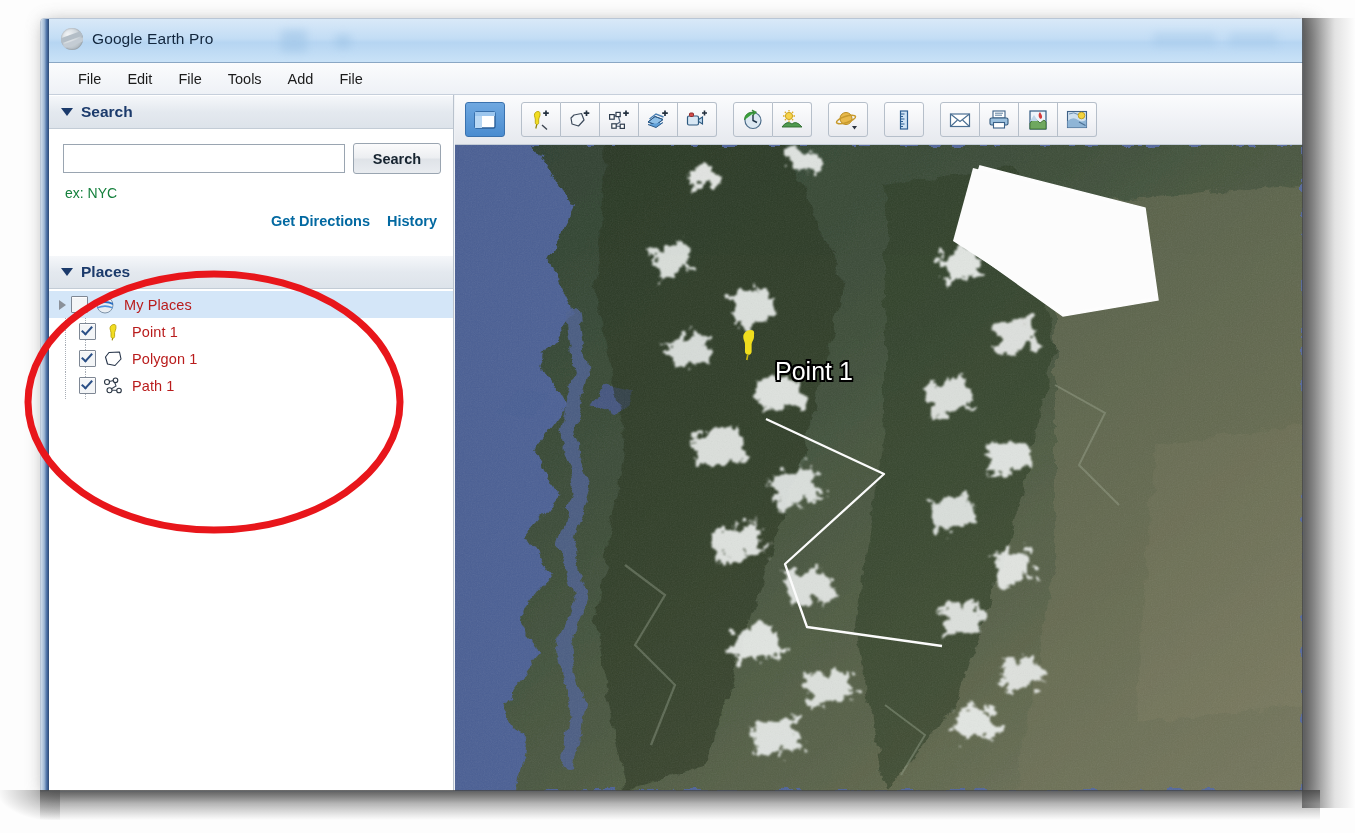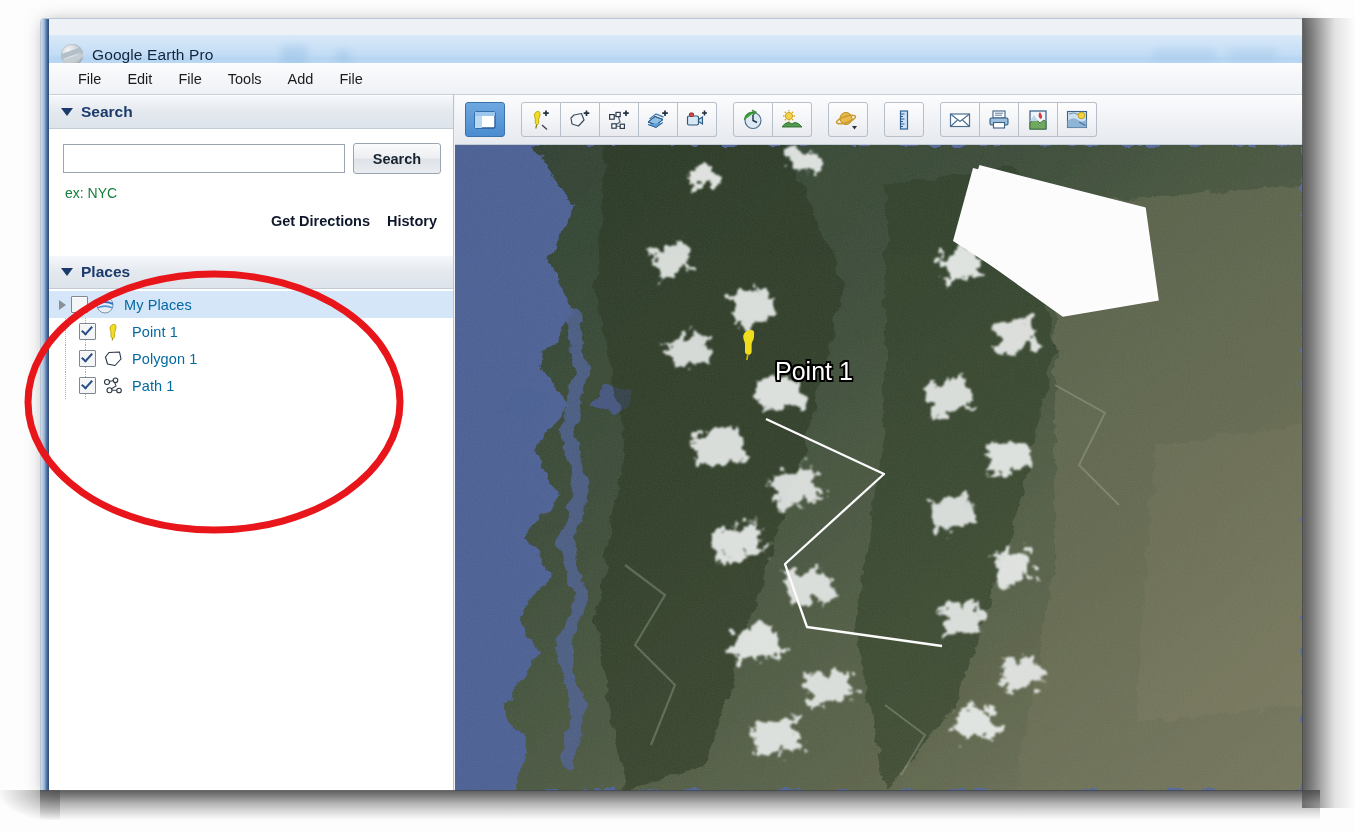--- a/index.html
+++ b/index.html
@@ -40,21 +40,21 @@
   
   #frame-left {
     position: absolute; left: 0; top: 0;
     width: 8px; height: 100%;
     background: linear-gradient(to right, #cfdceb 0%, #9fb8d4 40%, #4a6fa5 72%, #2d4a74 100%);
   }
 
   
   #titlebar {
     position: absolute;
-    left: 8px; top: 16px;
+    left: 8px; top: 0;
     width: calc(100% - 8px); height: 44px;
     background: linear-gradient(to bottom, #d9e9f8 0%, #c3ddf5 45%, #b6d5f2 55%, #c9e2f7 100%);
     border-bottom: 1px solid #8aa7c4;
     box-sizing: border-box;
   }
   #title-inner {
     position: absolute; left: 12px; top: 9px;
     display: flex; align-items: center; gap: 9px;
   }
   .earth-logo {
@@ -152,27 +152,27 @@
     cursor: pointer; font-family: "Liberation Sans", sans-serif;
   }
   #search-hint {
     font-size: 14px; color: #15803d; margin-top: 11px; padding-left: 2px;
   }
   #search-links {
     margin-top: 12px; text-align: right; padding-right: 4px;
     display: flex; justify-content: flex-end; gap: 17px;
   }
   .side-link {
-    font-size: 14.5px; color: #0f172a; font-weight: bold;
+    font-size: 14.5px; color: #0369a1; font-weight: bold;
     text-decoration: none; cursor: pointer; white-space: nowrap;
   }
 
   
   #places-header { margin-top: 20px; }
-  #tree { padding-top: 2px; font-size: 14.5px; color: #0369a1; }
+  #tree { padding-top: 2px; font-size: 14.5px; color: #b91c1c; }
   .tree-row {
     display: flex; align-items: center; height: 27px;
     padding-left: 6px; cursor: default; position: relative;
   }
   .tree-row.selected { background: #d4e6f8; }
   .indent-1 { padding-left: 30px; }
   .twisty {
     width: 14px; height: 14px; margin-right: 2px;
     display: flex; align-items: center; justify-content: center;
     flex: 0 0 auto;

